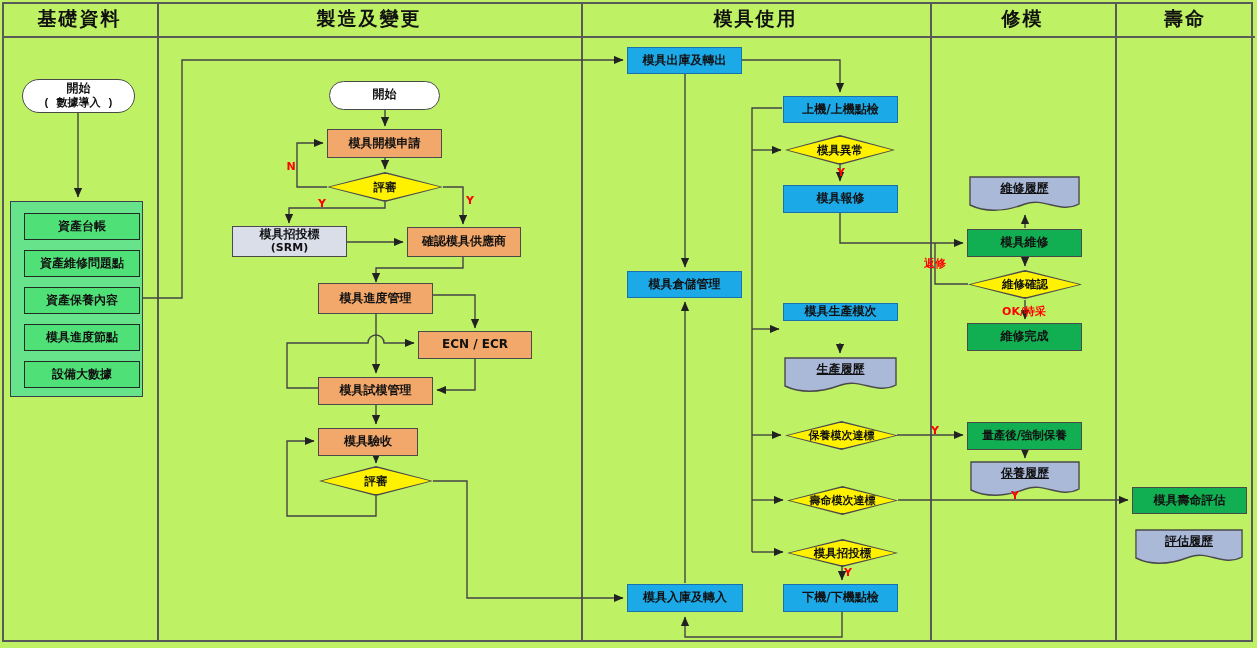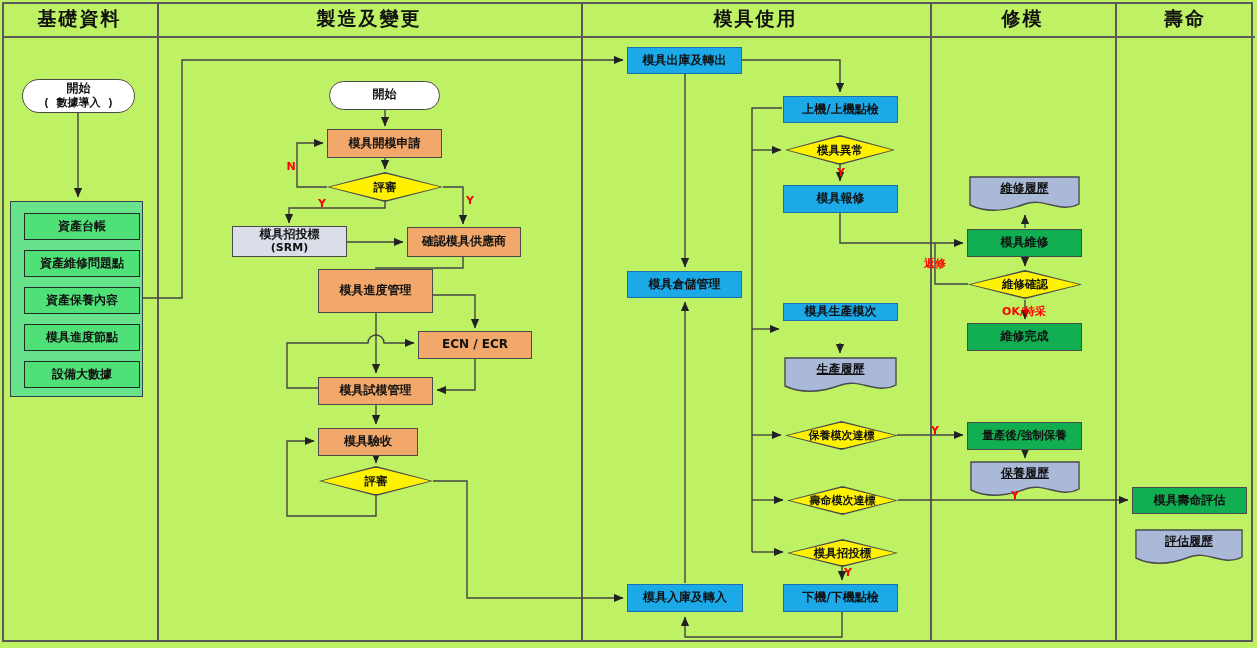--- a/index.html
+++ b/index.html
@@ -122,21 +122,21 @@
     <div class="d-label">評審</div>
   </div>
 
   <div class="node graybox" style="left:232px;top:226px;width:115px;height:31px;flex-direction:column">
     <span>模具招投標</span>
     <span style="font-size:11px">(SRM)</span>
   </div>
 
   <div class="node orange" style="left:407px;top:227px;width:114px;height:30px">確認模具供應商</div>
 
-  <div class="node orange" style="left:318px;top:269px;width:115px;height:44px">模具進度管理</div>
+  <div class="node orange" style="left:318px;top:283px;width:115px;height:31px">模具進度管理</div>
 
   <div class="node orange" style="left:418px;top:331px;width:114px;height:28px">ECN / ECR</div>
 
   <div class="node orange" style="left:318px;top:377px;width:115px;height:28px">模具試模管理</div>
 
   <div class="node orange" style="left:318px;top:428px;width:100px;height:28px">模具驗收</div>
 
   <div class="diamond" style="left:319px;top:466px;width:114px;height:30px">
     <div class="d-outer"></div>
       <div class="d-inner"></div>

